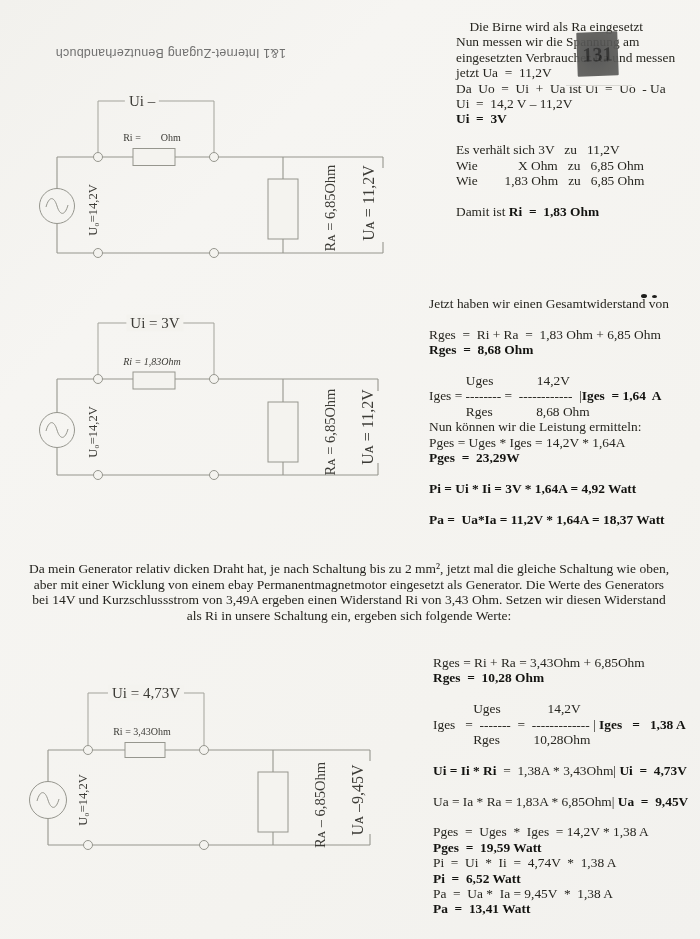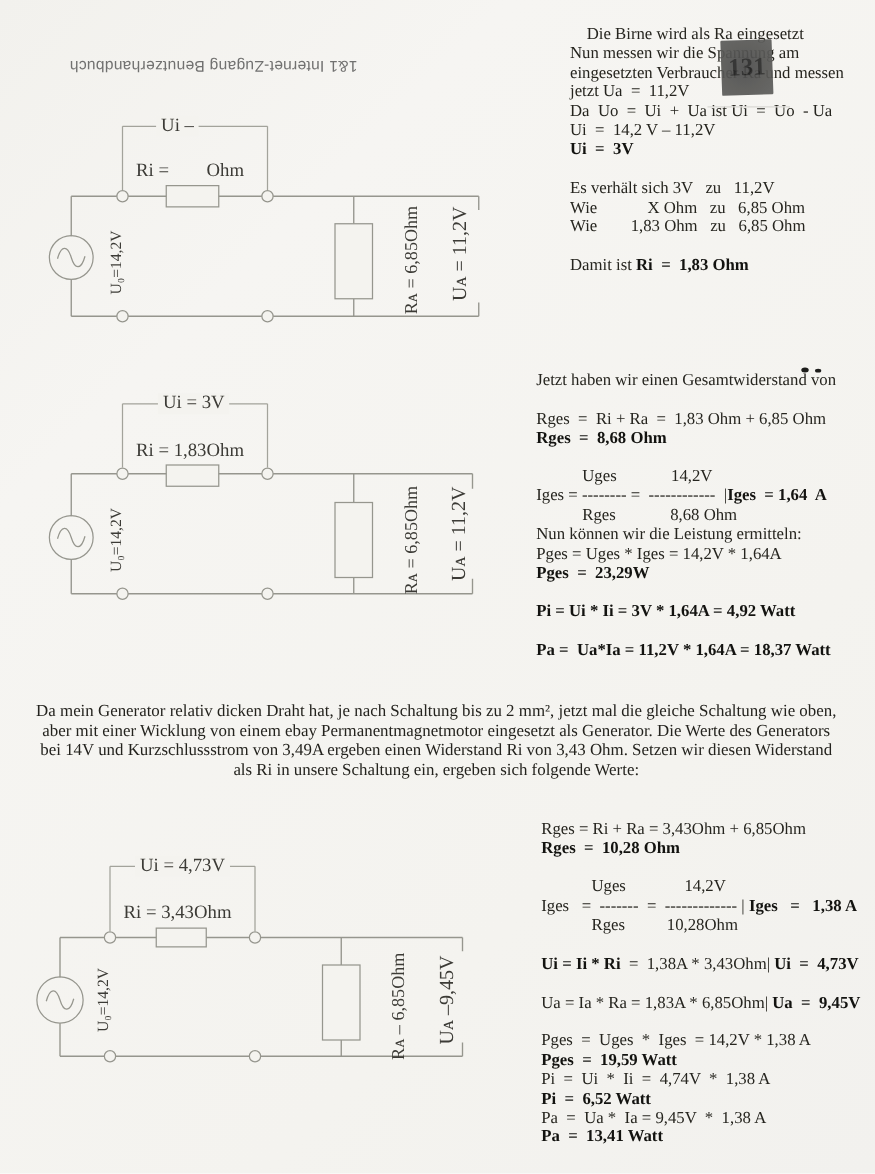--- a/index.html
+++ b/index.html
@@ -45,21 +45,21 @@
   .diagram{position:absolute; width:365px; height:185px;}
   #d1{left:30px; top:88px;text-decoration:underline;}
   #d2{left:30px; top:310px;}
   #d3{left:20px; top:680px;}
   .diagram svg{position:absolute; left:0; top:0;}
   .dlabel{
     position:absolute; font-family:"Liberation Serif","DejaVu Serif",serif;
     color:#3c3b36; white-space:pre; transform:translate(-50%,-50%);
   }
   .dlabel.ui{font-size:15px; background:inherit; background:#f4f3ef; padding:0 4px;}
-  .dlabel.ri{font-size:15px;}
+  .dlabel.ri{font-size:10px;}
   .dlabel.rot{transform:translate(-50%,-50%) rotate(-90deg);}
   .dlabel.uo{font-size:12.5px;}
   .dlabel.ra{font-size:14.5px;}
   .dlabel.ua{font-size:16px;}
 </style>
 </head>
 <body>
 
 <div class="page">
 
@@ -113,21 +113,21 @@
       <rect x="103" y="62" width="42" height="17" fill="#f4f3ef" stroke="#96968e"></rect>
       <rect x="238" y="92" width="30" height="60" fill="#f4f3ef" stroke="#96968e"></rect>
       <g fill="#f4f3ef" stroke="#96968e">
         <circle cx="68" cy="69" r="4.5"></circle>
           <circle cx="184" cy="69" r="4.5"></circle>
         <circle cx="68" cy="165" r="4.5"></circle>
           <circle cx="184" cy="165" r="4.5"></circle>
       </g>
     </svg>
     <div class="dlabel ui" style="left:125px;top:13px;">Ui = 3V</div>
-    <div class="dlabel ri" style="left:122px;top:51px;">Ri = 1,83Ohm</div>
+    <div class="dlabel ri" style="left:122px;top:51px;font-style:italic;">Ri = 1,83Ohm</div>
     <div class="dlabel rot uo" style="left:63px;top:122px;">U₀=14,2V</div>
     <div class="dlabel rot ra" style="left:300px;top:122px;">Rᴀ = 6,85Ohm</div>
     <div class="dlabel rot ua" style="left:338px;top:117px;">Uᴀ = 11,2V</div>
   </div>
 
   <div class="para">Da mein Generator relativ dicken Draht hat, je nach Schaltung bis zu 2 mm², jetzt mal die gleiche Schaltung wie oben, aber mit einer Wicklung von einem ebay Permanentmagnetmotor eingesetzt als Generator. Die Werte des Generators bei 14V und Kurzschlussstrom von 3,49A ergeben einen Widerstand Ri von 3,43 Ohm. Setzen wir diesen Widerstand als Ri in unsere Schaltung ein, ergeben sich folgende Werte:</div>
 
   <div class="diagram" id="d3">
     <svg width="365" height="185" viewBox="0 0 365 185">
       <g stroke="#a3a39b" stroke-width="1" fill="none">

